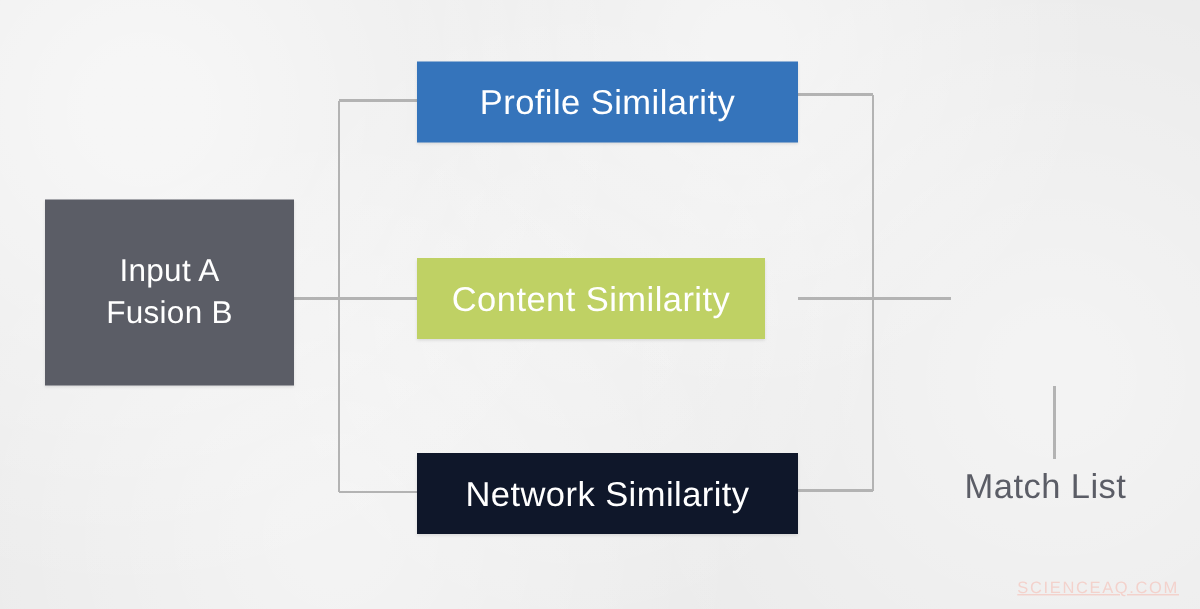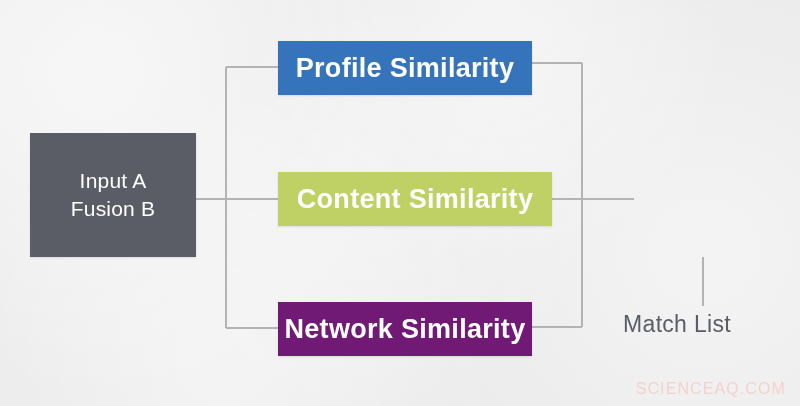--- a/index.html
+++ b/index.html
@@ -52,55 +52,56 @@
 
   .node-input, .node-fusion {
     background: #5b5d66;
     font-size: 21px;
     line-height: 1.32;
     font-weight: 400;
     letter-spacing: 0.2px;
   }
   .node-blue   { background: #3574bb; }
   .node-green  { background: #bfd164; }
-  .node-orange { background: #701a75; }
+  .node-orange { background: #0f172a; }
 
   .node-bar {
-    font-size: 27px;
-    font-weight: 700;
+    font-size: 23px;
+    font-weight: 400;
     letter-spacing: 0.3px;
   }
 
   
   #node-input   { left: 30px;  top: 133px; width: 166px; height: 124px; }
   #node-profile { left: 278px; top: 41px;  width: 254px; height: 54px;  }
-  #node-content { left: 278px; top: 172px; width: 274px; height: 54px;  }
+  #node-content { left: 278px; top: 172px; width: 232px; height: 54px;  }
   #node-network { left: 278px; top: 302px; width: 254px; height: 54px;  }
   #node-fusion  { left: 634px; top: 133px; width: 142px; height: 124px; }
 
   .output-label {
     position: absolute;
-    left: 592px;
+    left: 612px;
     top: 311px;
     width: 170px;
     text-align: center;
     color: #5b5d66;
     font-size: 23px;
     letter-spacing: 0.3px;
   }
 
   .watermark {
     position: absolute;
     right: 14px;
     bottom: 8px;
     color: #f4cfc9;
-    font-size: 16px;
+    font-size: 11px;
     letter-spacing: 1.1px;
     font-family: "Liberation Sans", sans-serif;
     opacity: 0.9;
+    text-decoration: underline;
   }
 </style>
 </head>
 <body>
 
 <div id="diagram">
 
   <svg class="connectors" viewBox="0 0 800 406" width="800" height="406" xmlns="http://www.w3.org/2000/svg">
     <g stroke="#b3b3b3" stroke-width="1.6" fill="none" shape-rendering="crispEdges">
 

